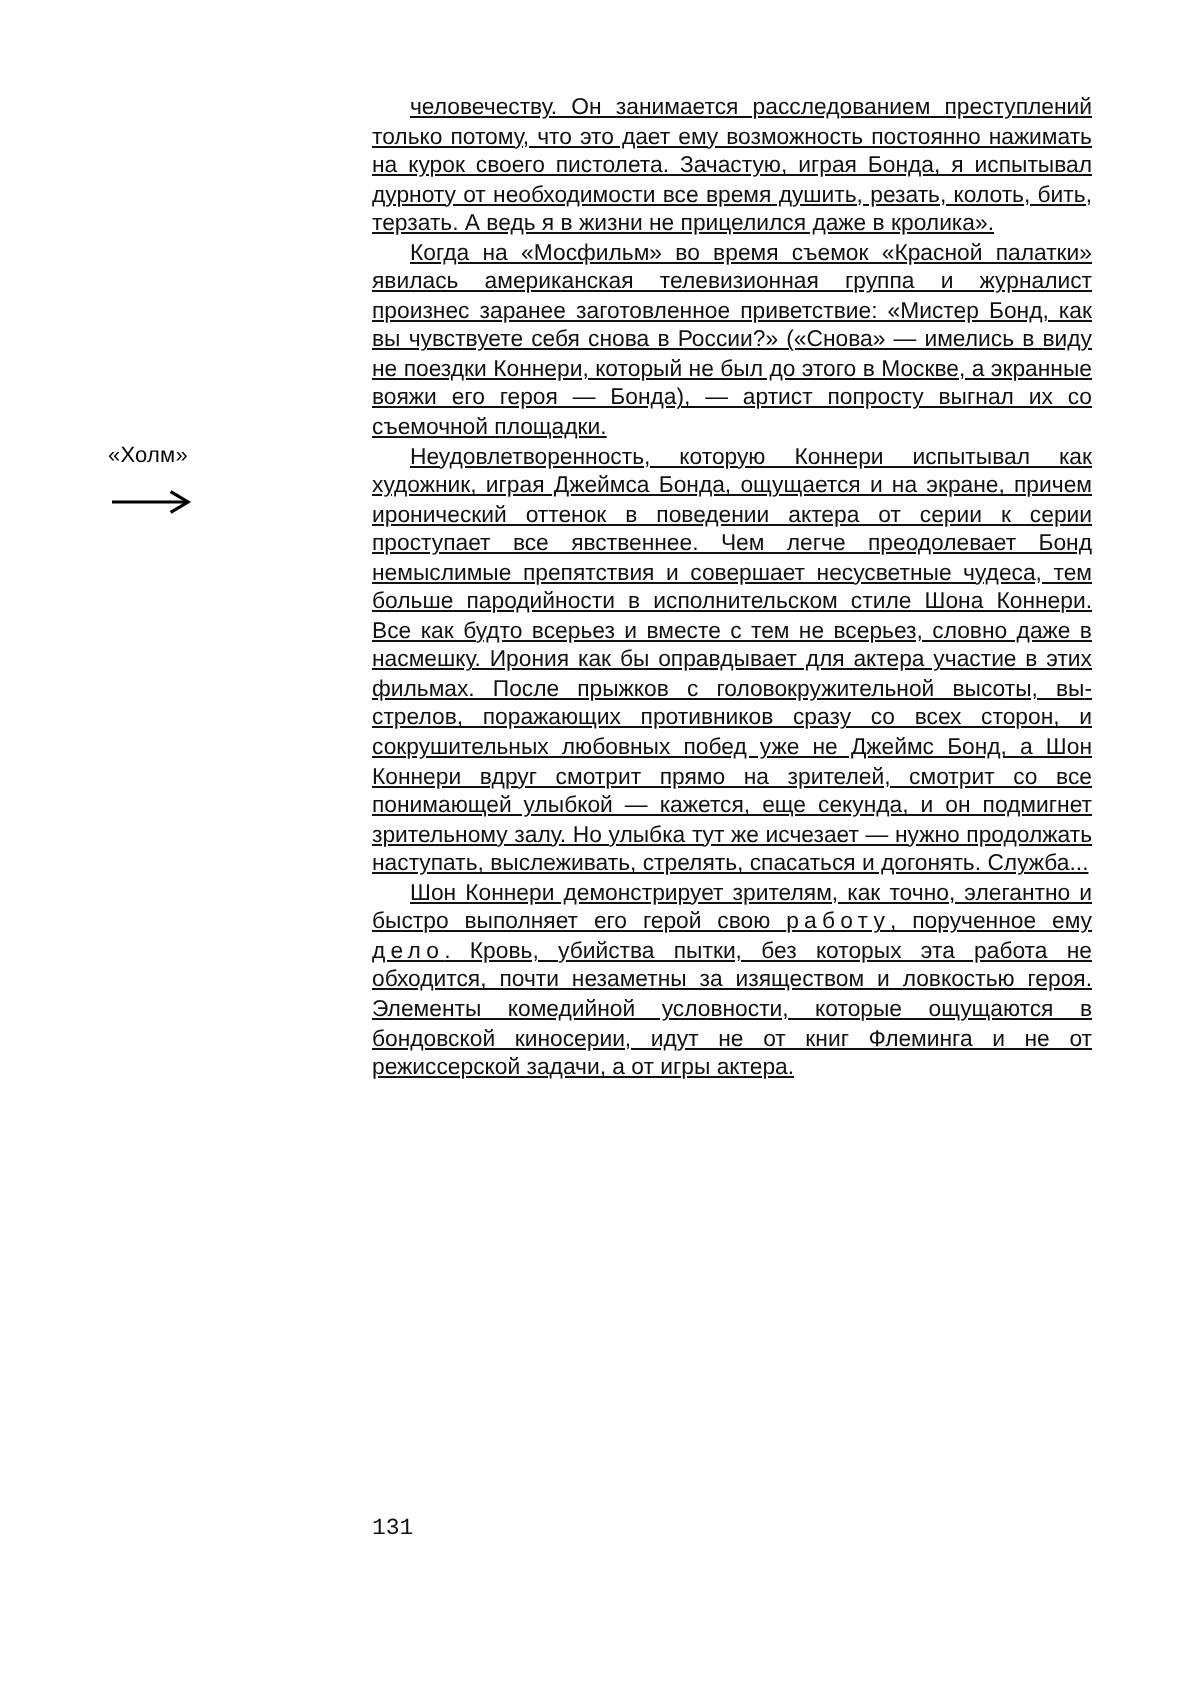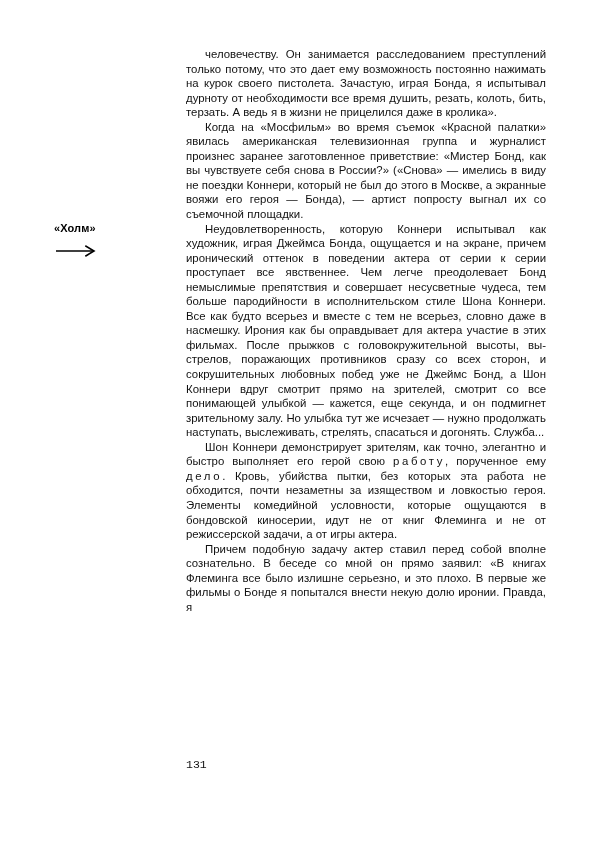--- a/index.html
+++ b/index.html
@@ -28,21 +28,21 @@
   
   .margin-note {
     position: absolute;
     left: 54px;
     top: 222px;
     width: 120px;
     text-align: left;
   }
   .margin-note-label {
     font-family: "Liberation Sans", sans-serif;
-    font-weight: bold;
+    font-weight: normal;
     font-size: 11px;
     letter-spacing: 0.1px;
     color: #000;
     display: block;
     line-height: 13px;
   }
   .margin-note-arrow {
     display: block;
     margin-top: 9px;
     margin-left: 1px;
@@ -61,20 +61,21 @@
     font-family: "Liberation Sans", sans-serif;
     font-size: 11.4px;
     line-height: 14.55px;
     text-align: justify;
     text-justify: inter-word;
     margin: 0;
     text-indent: 19px;
     color: #111111;
     word-spacing: 0px;
     hyphens: manual;
+    text-decoration: underline;
   }
   .spaced {
     letter-spacing: 2.6px;
   }
 
   
   .folio {
     position: absolute;
     left: 186px;
     top: 758px;
@@ -95,18 +96,17 @@
       <line x1="1" y1="7" x2="38" y2="7" stroke="#000" stroke-width="1.6"></line>
       <polyline points="31,2.2 39,7 31,11.8" fill="none" stroke="#000" stroke-width="1.6" stroke-linecap="square"></polyline>
     </svg>
   </div>
 
   <div class="text-column">
     <p class="para">человечеству. Он занимается расследованием пре­ступлений только потому, что это дает ему возмож­ность постоянно нажимать на курок своего пистолета. Зачастую, играя Бонда, я испытывал дурноту от необходимости все время душить, резать, колоть, бить, терзать. А ведь я в жизни не прицелился даже в кролика».</p>
     <p class="para">Когда на «Мосфильм» во время съемок «Красной палатки» явилась американская телевизионная груп­па и журналист произнес заранее заготовленное при­ветствие: «Мистер Бонд, как вы чувствуете себя снова в России?» («Снова» — имелись в виду не поездки Коннери, который не был до этого в Москве, а экран­ные вояжи его героя — Бонда), — артист попросту выгнал их со съемочной площадки.</p>
     <p class="para">Неудовлетворенность, которую Коннери испыты­вал как художник, играя Джеймса Бонда, ощущается и на экране, причем иронический оттенок в поведе­нии актера от серии к серии проступает все явствен­нее. Чем легче преодолевает Бонд немыслимые пре­пятствия и совершает несусветные чудеса, тем боль­ше пародийности в исполнительском стиле Шона Коннери. Все как будто всерьез и вместе с тем не всерьез, словно даже в насмешку. Ирония как бы оправдывает для актера участие в этих фильмах. После прыжков с головокружительной высоты, вы­стрелов, поражающих противников сразу со всех сторон, и сокрушительных любовных побед уже не Джеймс Бонд, а Шон Коннери вдруг смотрит прямо на зрителей, смотрит со все понимающей улыбкой — кажется, еще секунда, и он подмигнет зрительному залу. Но улыбка тут же исчезает — нужно продолжать наступать, выслеживать, стрелять, спасаться и до­гонять. Служба...</p>
     <p class="para">Шон Коннери демонстрирует зрителям, как точно, элегантно и быстро выполняет его герой свою <span class="spaced">работу</span>, порученное ему <span class="spaced">дело</span>. Кровь, убийства пытки, без которых эта работа не обходится, почти незаметны за изяществом и ловкостью героя. Эле­менты комедийной условности, которые ощущаются в бондовской киносерии, идут не от книг Флеминга и не от режиссерской задачи, а от игры актера.</p>
-    <p class="para">Причем подобную задачу актер ставил перед собой вполне сознательно. В беседе со мной он прямо заявил: «В книгах Флеминга все было излишне серьез­но, и это плохо. В первые же фильмы о Бонде я по­пытался внести некую долю иронии. Правда, я</p>
   </div>
 
   <div class="folio">131</div>
 
 </div>
 
 </body></html>

